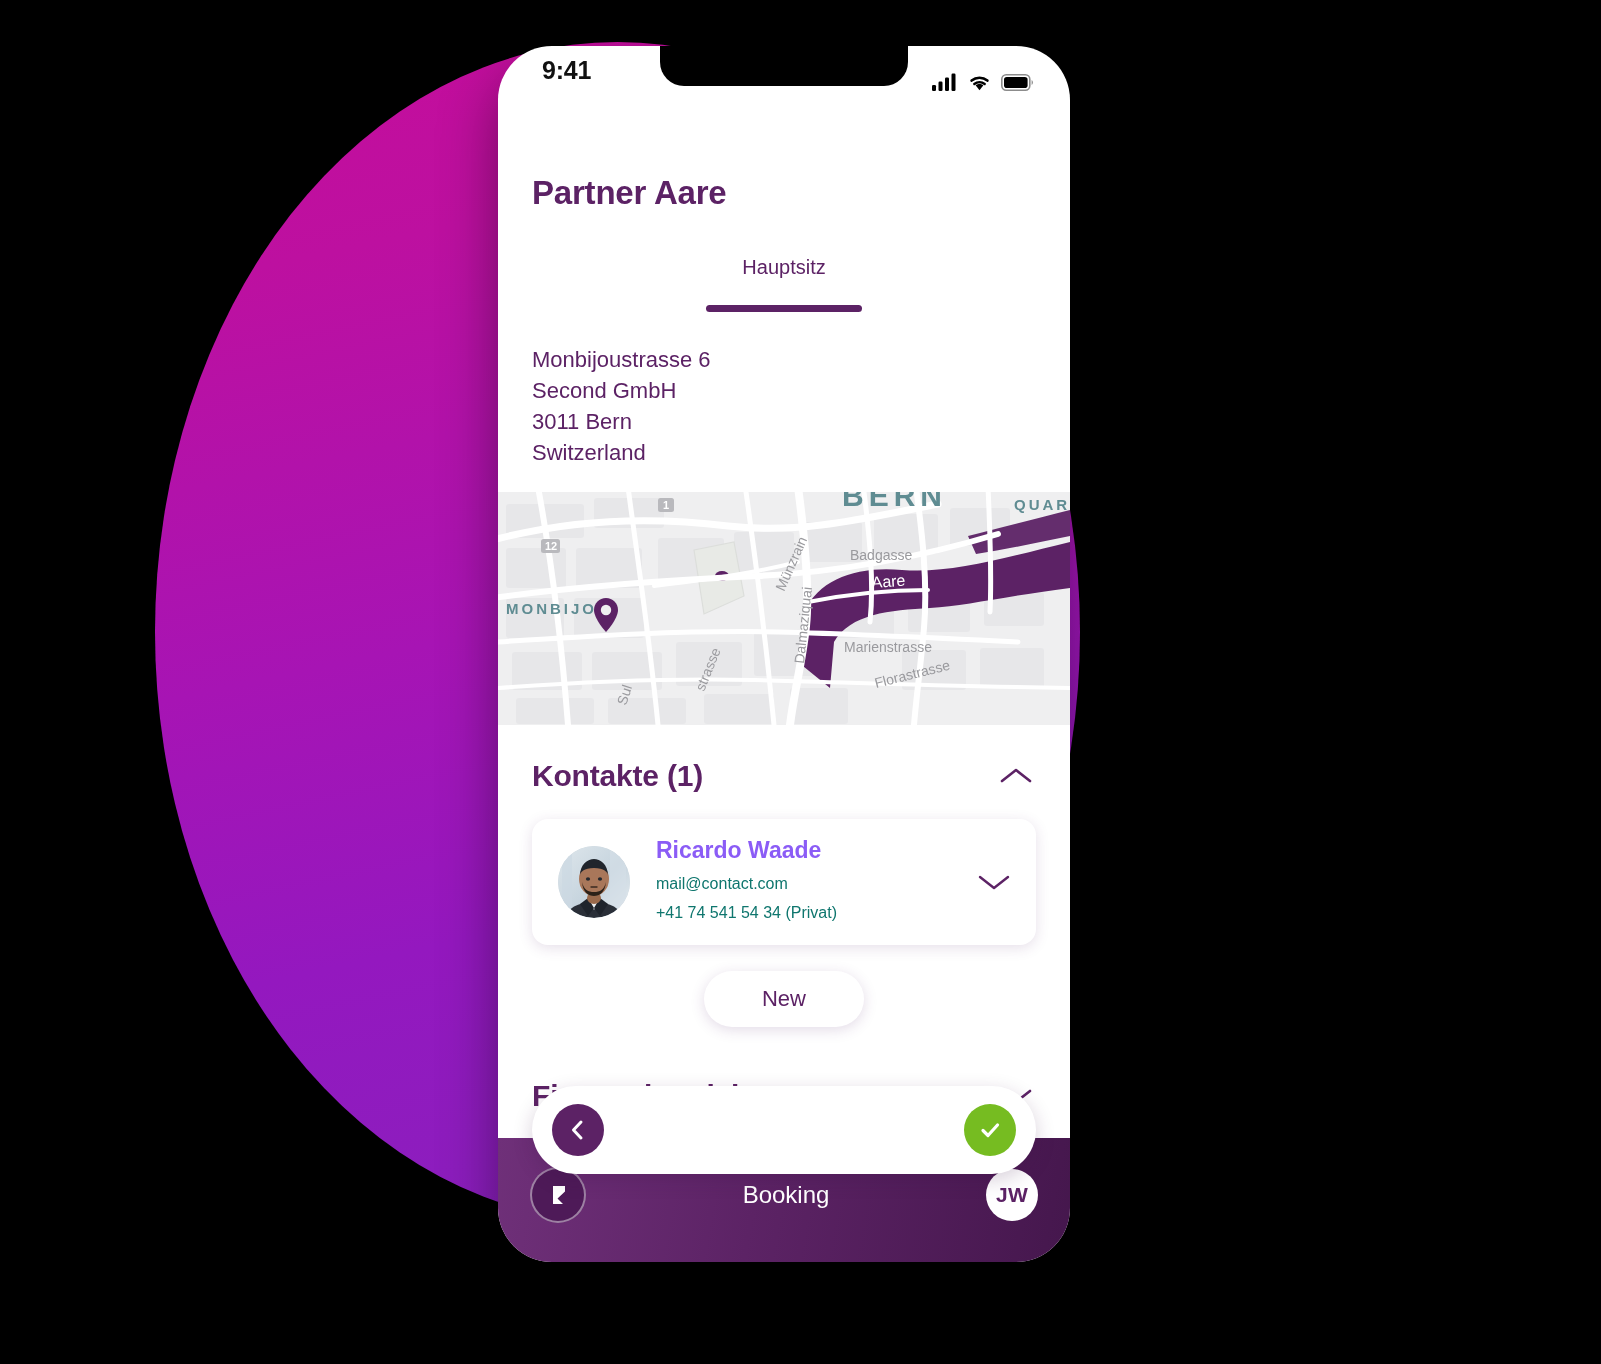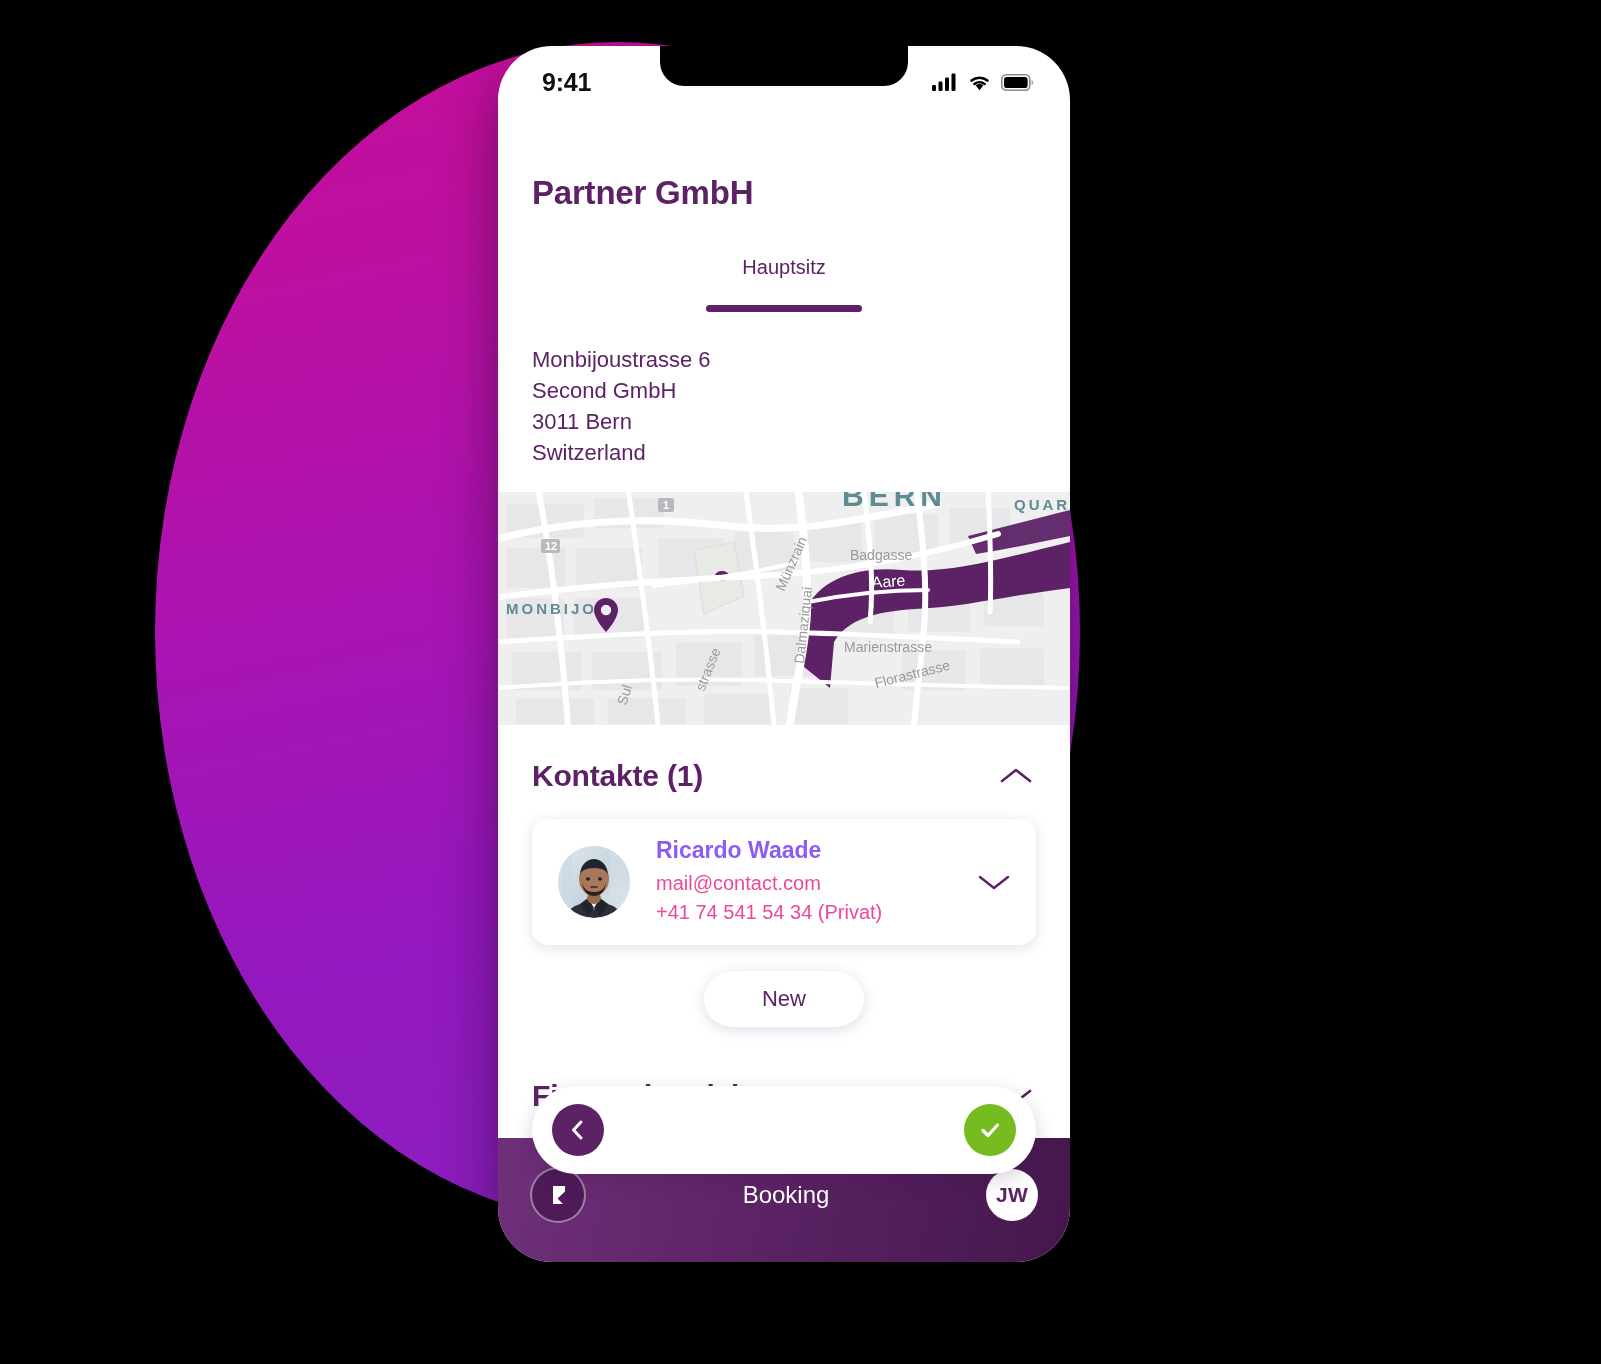--- a/index.html
+++ b/index.html
@@ -55,21 +55,20 @@
     border-radius: 0 0 24px 24px;
     z-index: 40;
   }
 
   
   .statusbar {
     position: absolute;
     top: 0; left: 0; right: 0;
     height: 62px;
     display: flex;
-    align-items: center;
     justify-content: space-between;
     padding: 10px 36px 0 44px;
     box-sizing: border-box;
     z-index: 45;
   }
   .status-time {
     font-size: 25px;
     font-weight: 600;
     color: #111;
     letter-spacing: -0.2px;
@@ -179,22 +178,22 @@
     margin-left: 26px;
     flex: 1 1 auto;
   }
   .contact-name {
     font-size: 23px;
     font-weight: bold;
     color: #8b5cf6;
     margin-bottom: 5px;
   }
   .contact-line {
-    font-size: 20px;
-    color: #ec4899;
+    font-size: 16px;
+    color: #0f766e;
     line-height: 29px;
   }
 
   .new-btn-wrap {
     display: flex;
     justify-content: center;
     margin-top: 26px;
   }
   .new-btn {
     border: none;
@@ -315,21 +314,21 @@
         <svg width="33" height="17" viewBox="0 0 33 17">
           <rect x="0.8" y="0.8" width="28" height="15.4" rx="4.4" fill="none" stroke="#000" stroke-width="1.6" opacity="0.45"></rect>
           <rect x="3" y="3" width="23.6" height="11" rx="2.8" fill="#000"></rect>
           <path d="M30.6 6 a3 3 0 0 1 0 5 Z" fill="#000" opacity="0.45"></path>
         </svg>
       </span>
     </div>
 
     <div class="content">
 
-      <div class="page-title">Partner GmbH</div>
+      <div class="page-title">Partner Aare</div>
 
       <div class="tabs">
         <div class="tab">
           <span class="tab-label">Hauptsitz</span>
           <div class="tab-underline"></div>
         </div>
       </div>
 
       <div class="address">
         <div>Monbijoustrasse 6</div>

